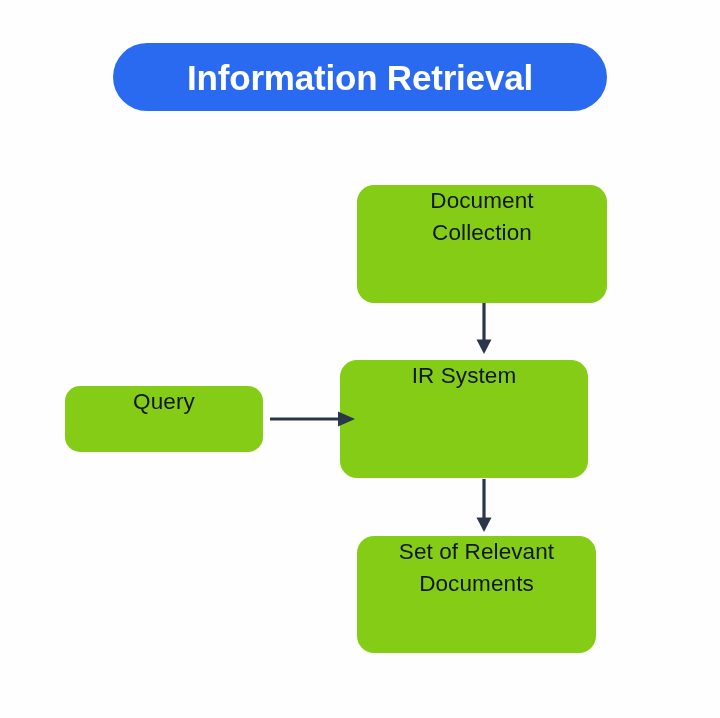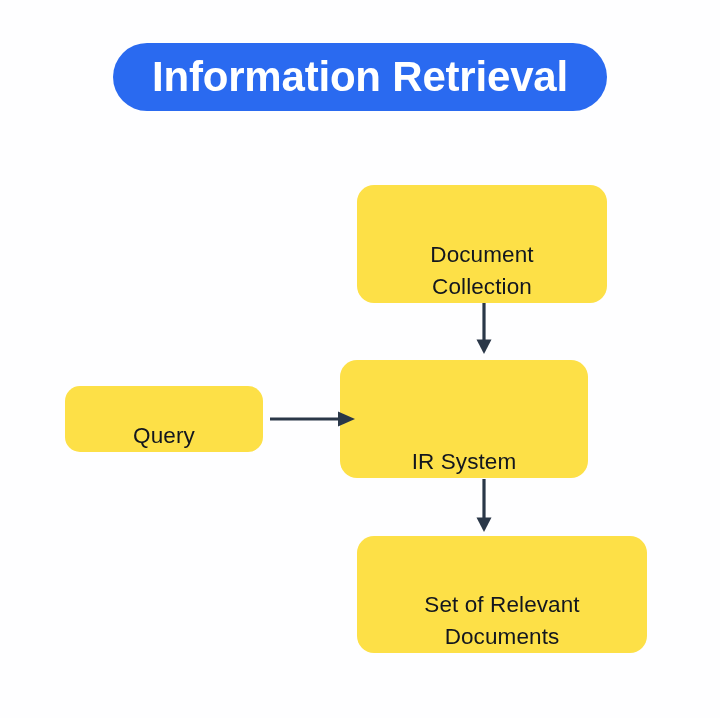--- a/index.html
+++ b/index.html
@@ -30,34 +30,34 @@
     height: 68px;
     background: #2a6af0;
     border-radius: 34px;
     display: flex;
     align-items: center;
     justify-content: center;
     box-sizing: border-box;
   }
   .title-pill .title-text {
     color: #ffffff;
-    font-size: 42px;
+    font-size: 35px;
     font-weight: bold;
     letter-spacing: -0.2px;
     line-height: 1;
     white-space: nowrap;
   }
 
   
   .node {
     position: absolute;
-    background: #fde047;
+    background: #84cc16;
     border-radius: 17px;
     display: flex;
-    align-items: flex-end;
+    align-items: flex-start;
     justify-content: center;
     box-sizing: border-box;
     text-align: center;
   }
   .node .node-label {
     color: #12161f;
     font-size: 22.5px;
     font-weight: normal;
     line-height: 1.42;
     letter-spacing: 0.1px;
@@ -79,21 +79,21 @@
   #node-query {
     left: 65px;
     top: 386px;
     width: 198px;
     height: 66px;
     border-radius: 15px;
   }
   #node-relevant-docs {
     left: 357px;
     top: 536px;
-    width: 290px;
+    width: 239px;
     height: 117px;
   }
 
   
   .arrow {
     position: absolute;
   }
   .arrow svg {
     display: block;
     overflow: visible;

